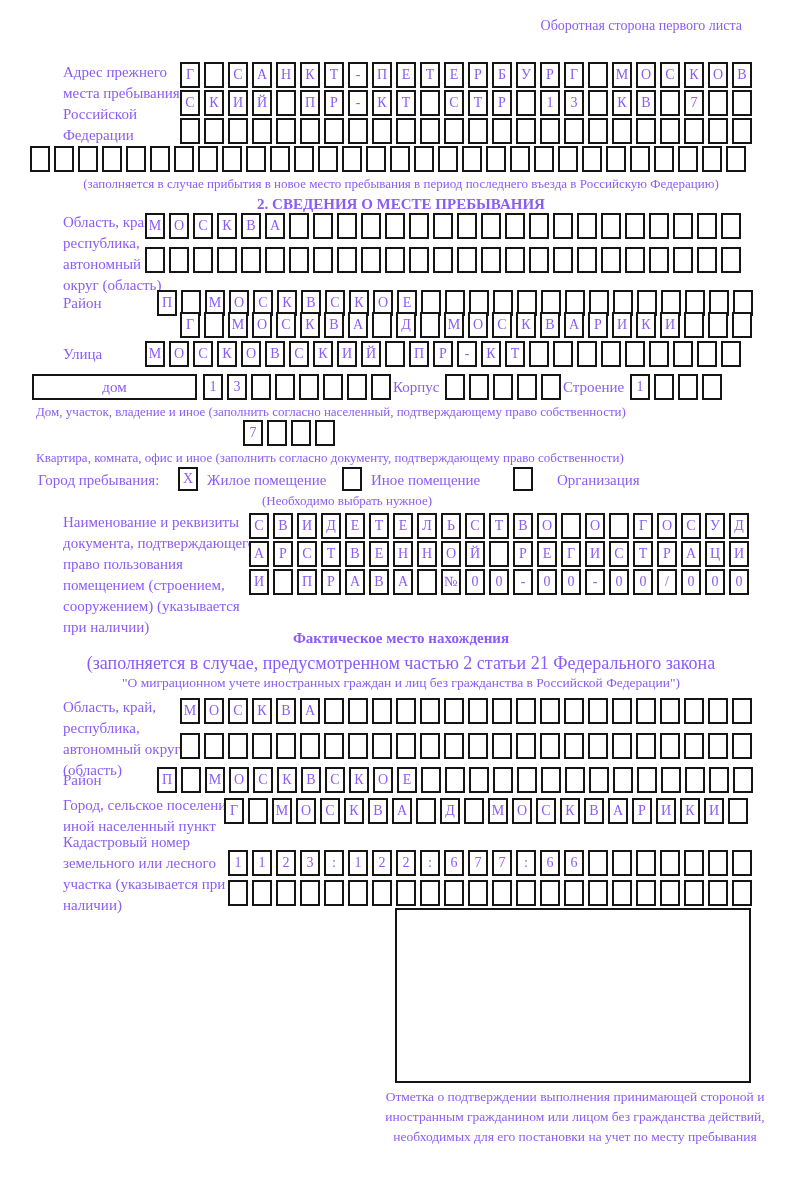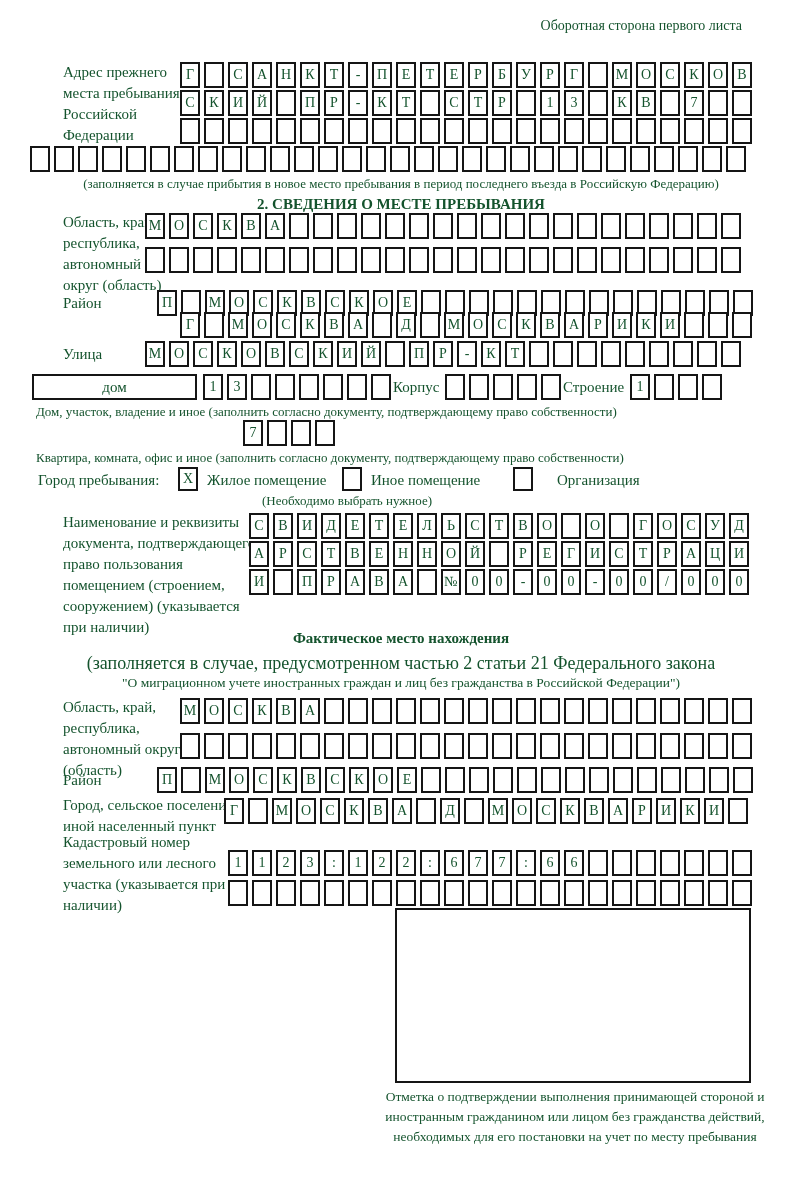--- a/index.html
+++ b/index.html
@@ -1,18 +1,18 @@
 <!DOCTYPE html>
 <html><head>
 <meta charset="utf-8">
 <style>
   html,body{margin:0;padding:0;background:#fff;}
   #page{
     position:relative;width:800px;height:1180px;background:#ffffff;
-    font-family:"Liberation Serif","DejaVu Serif",serif;color:#14532d;overflow:hidden;
+    font-family:"Liberation Serif","DejaVu Serif",serif;color:#8b5cf6;overflow:hidden;
   }
   .lbl{position:absolute;font-size:15px;line-height:21px;}
   .brow{position:absolute;display:flex;gap:4px;}
   .cb{
     flex:none;box-sizing:border-box;width:20px;height:26px;border:2px solid #151515;
     display:flex;align-items:center;justify-content:center;
     font-size:14px;line-height:1;background:#fff;
   }
   .chk{position:absolute;box-sizing:border-box;width:20px;height:24px;border:2px solid #151515;
     display:flex;align-items:center;justify-content:center;font-size:14px;background:#fff;}
@@ -308,21 +308,21 @@
       <span class="cb"></span>
       <span class="cb"></span>
     </div>
   <div class="lbl" style="left:563px;top:377px">Строение</div>
   <div class="brow" style="left:630px;top:374px">
       <span class="cb">1</span>
       <span class="cb"></span>
       <span class="cb"></span>
       <span class="cb"></span>
     </div>
-  <div class="caption" style="left:36px;top:403px">Дом, участок, владение и иное (заполнить согласно документу, подтверждающему право собственности)</div>
+  <div class="caption" style="left:36px;top:403px">Дом, участок, владение и иное (заполнить согласно населенный, подтверждающему право собственности)</div>
 
   <div class="brow" style="left:243px;top:420px">
       <span class="cb">7</span>
       <span class="cb"></span>
       <span class="cb"></span>
       <span class="cb"></span>
     </div>
   <div class="caption" style="left:36px;top:449px">Квартира, комната, офис и иное (заполнить согласно документу, подтверждающему право собственности)</div>
 
   <div class="lbl" style="left:38px;top:470px">Город пребывания:</div>

